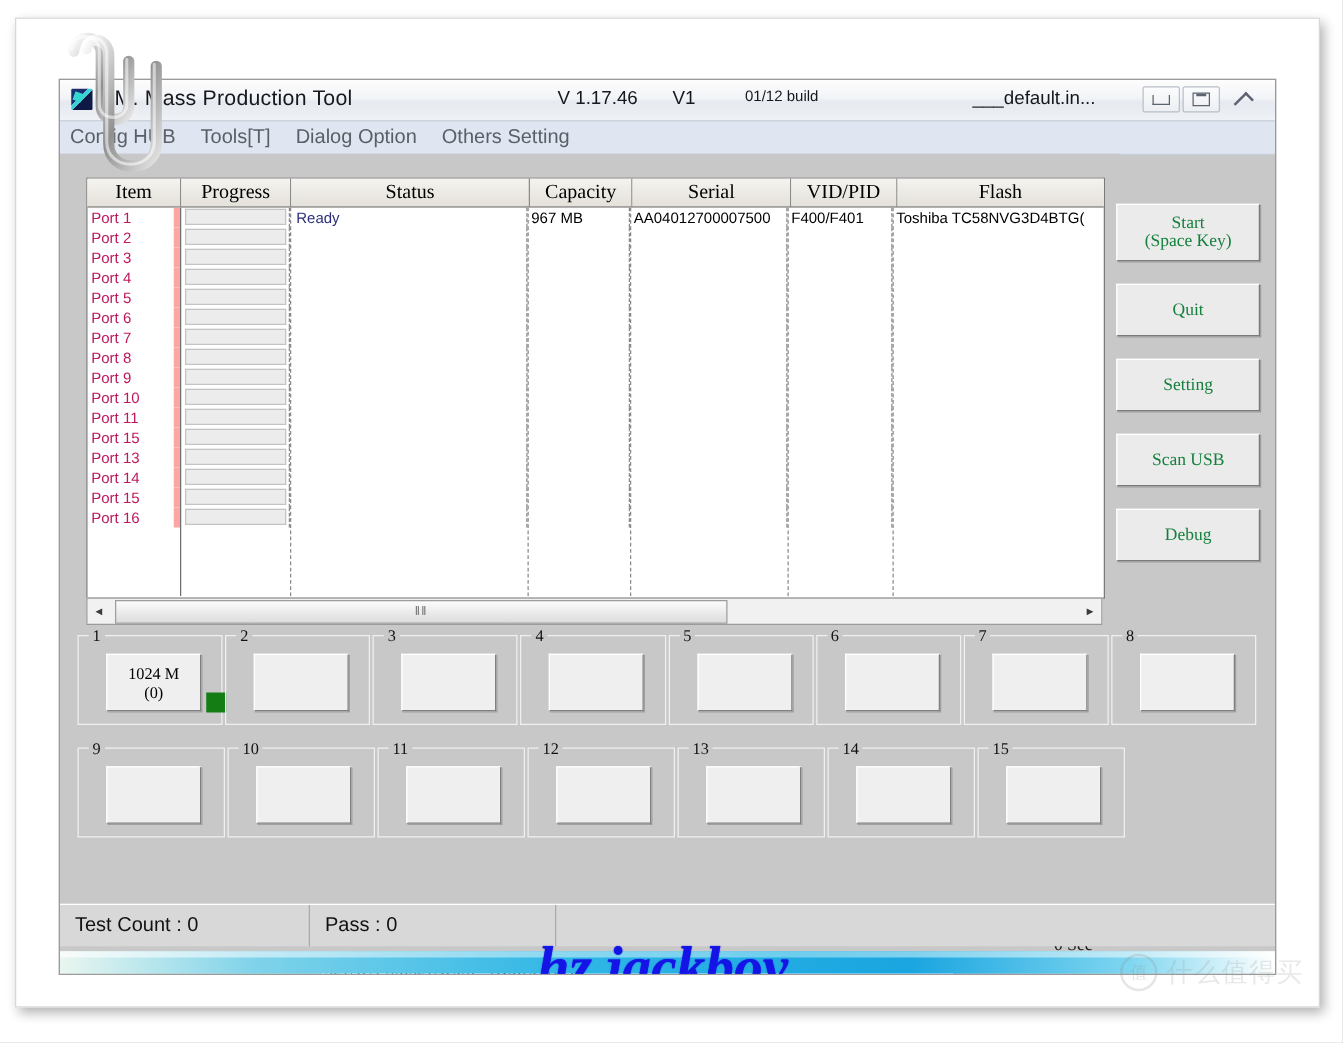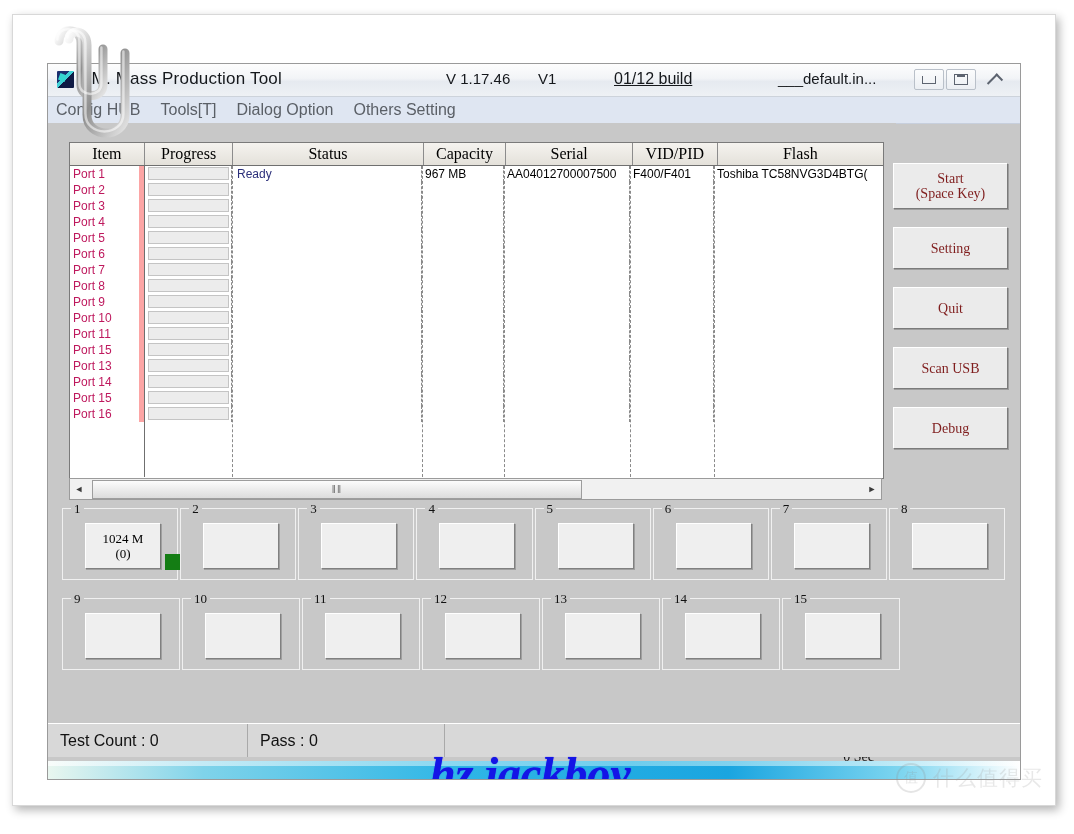--- a/index.html
+++ b/index.html
@@ -45,21 +45,21 @@
   .title-icon:after{
     content:"";position:absolute;left:2px;top:3px;width:7px;height:7px;
     background:#35d6d0;transform:rotate(20deg);
   }
   .title-text{
     position:absolute;left:32px;top:5px;
     font-size:17px;color:#15181c;letter-spacing:.2px;white-space:nowrap;
   }
   .title-ver{position:absolute;left:398px;top:6px;font-size:15px;color:#15181c;white-space:nowrap;}
   .title-v1{position:absolute;left:490px;top:6px;font-size:15px;color:#15181c;}
-  .title-build{position:absolute;left:566px;top:6px;font-size:16px;color:#15181c;white-space:nowrap;text-decoration:underline;}
+  .title-build{position:absolute;left:548px;top:6px;font-size:12px;color:#15181c;white-space:nowrap;}
   .title-file{position:absolute;left:730px;top:6px;font-size:15px;color:#15181c;white-space:nowrap;}
 
   .wbtns{position:absolute;right:8px;top:5px;display:flex;gap:2px;align-items:center;}
   .wbtn{
     width:28px;height:19px;border:1px solid #b9c0c9;border-radius:2px;
     background:linear-gradient(to bottom,#fbfcfd,#eceff3);
     display:flex;align-items:center;justify-content:center;
   }
   .wbtn.plain{border:none;background:none;width:34px;}
   .gl-min{width:12px;height:7px;border:1px solid #5d6470;border-top:none;}
@@ -141,21 +141,21 @@
   }
 
   
   .sidebtns{position:absolute;left:845px;top:40px;width:113px;}
   .btn{
     width:113px;height:44px;margin-bottom:18px;
     background:#ebebeb;
     border-top:1px solid #ffffff;border-left:1px solid #ffffff;
     border-right:1px solid #7b7b7b;border-bottom:1px solid #7b7b7b;
     box-shadow:1px 1px 0 #9e9e9e;
-    font-family:"Liberation Serif", serif;font-size:14px;color:#7f1d1d;
+    font-family:"Liberation Serif", serif;font-size:14px;color:#15803d;
     display:flex;flex-direction:column;align-items:center;justify-content:center;line-height:15px;
     cursor:default;
   }
   .btn.small{height:40px;}
 
   
   .slots{position:absolute;left:14px;top:385px;width:945px;}
   .slotrow{display:flex;gap:0;}
   .slot{
     position:relative;width:118px;height:72px;margin-right:2px;
@@ -479,24 +479,24 @@
           </div>
           <div class="sb-arrow">►</div>
         </div>
 
         <div class="sidebtns">
           <div class="btn">
             <span>Start</span>
             <span>(Space Key)</span>
           </div>
           <div class="btn small">
+            <span>Quit</span>
+          </div>
+          <div class="btn small">
             <span>Setting</span>
-          </div>
-          <div class="btn small">
-            <span>Quit</span>
           </div>
           <div class="btn small">
             <span>Scan USB</span>
           </div>
           <div class="btn small">
             <span>Debug</span>
           </div>
         </div>
 
         <div class="slots">

